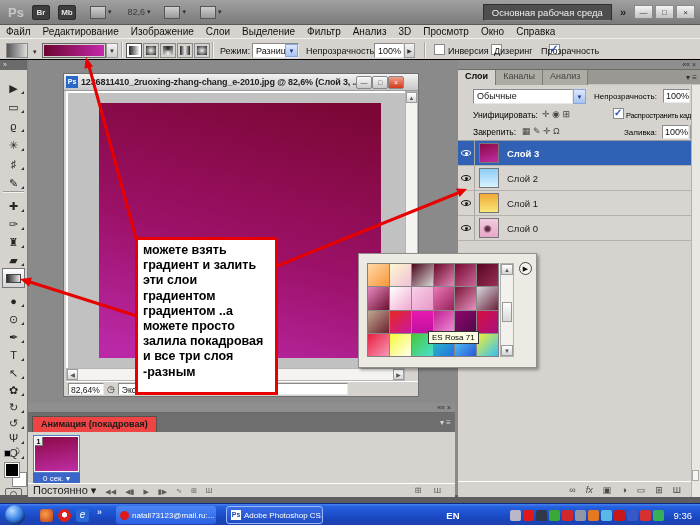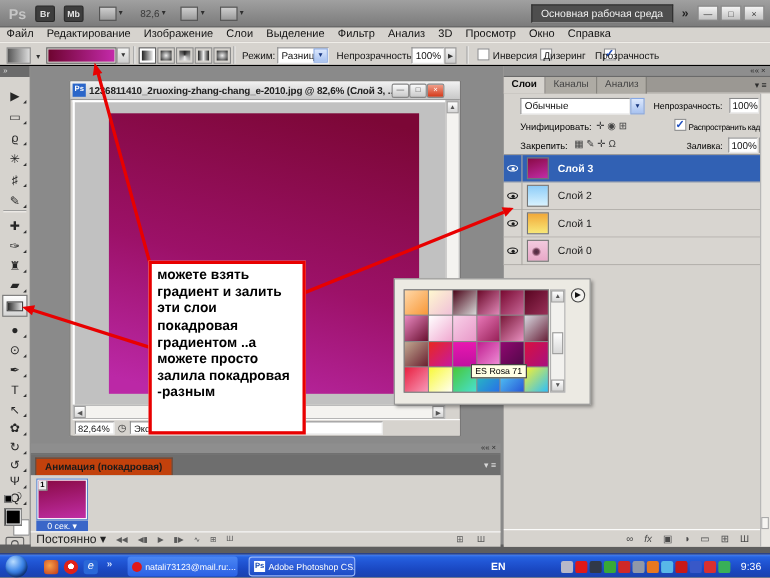--- a/index.html
+++ b/index.html
@@ -56,21 +56,21 @@
 .hscroll{position:absolute;left:2px;top:294px;width:339px;height:13px;background:#f4f3f0;border:1px solid #b5b5b5}
 .sbtn{position:absolute;background:linear-gradient(#fff,#d5d5d5);border:1px solid #9c9c9c;color:#555;font-size:6px;display:flex;align-items:center;justify-content:center}
 #docstatus{position:absolute;left:2px;top:307px;width:352px;height:15px;background:#d6d3ce;border-top:1px solid #fff;display:flex;align-items:center}
 #zoombox{width:36px;height:12px;margin-left:2px;font-size:8.5px;padding:1px 2px}
 #clockicon{font-size:9px;color:#333;margin:0 3px}
 #statusfield{width:230px;height:12px;font-size:8.5px;padding:1px 3px;overflow:hidden;white-space:nowrap}
 
 #animpanel{position:absolute;left:28px;top:403px;width:427px;height:94px;z-index:2}
 #animpanel .phdr{height:10px;background:#8e8e8e;border-bottom:1px solid #6a6a6a;text-align:right;color:#2e2e2e;font-size:7px;line-height:9px;padding-right:4px}
 #animtabs{height:19px;background:#6e6e6e;position:relative}
-#animtab{position:absolute;left:4px;top:3px;background:#c2410c;border:1px solid #55524e;border-bottom:none;font-size:9px;font-weight:bold;color:#1a1a1a;padding:2px 8px 3px}
+#animtab{position:absolute;left:4px;top:3px;background:#ef4444;border:1px solid #55524e;border-bottom:none;font-size:9px;font-weight:bold;color:#1a1a1a;padding:2px 8px 3px}
 #animmenu{position:absolute;right:4px;top:5px;color:#d8d8d8;font-size:8px}
 #animbody{height:51px;background:#d6d3ce;position:relative}
 #frame1{position:absolute;left:5px;top:3px;width:47px}
 #framethumb{width:47px;height:38px;border:1px solid #5580c8;background:#fff;padding:1px;position:relative}
 #framethumb>div{width:100%;height:100%}
 #framenum{position:absolute;left:1px;top:1px;width:8px;height:9px;background:#eee;border-right:1px solid #777;border-bottom:1px solid #777;font-size:7px;font-weight:bold;text-align:center;line-height:9px}
 #frametime{width:47px;height:12px;background:#3a66c8;color:#fff;font-size:8px;text-align:center;line-height:12px}
 #animctrl{height:14px;background:#d6d3ce;border-top:1px solid #fff;display:flex;align-items:center;position:relative}
 #loopdd{font-size:11px;color:#222;margin-left:5px}
 .pbico{color:#5a5a5a;font-size:7px;margin-left:9px}
@@ -392,24 +392,25 @@
     <span id="gthumb"></span>
   </div>
   <div id="gmenubtn">▶</div>
 </div>
 <div id="gtooltip">ES Rosa 71</div>
 
 <div id="annot">
     <div>можете взять</div>
     <div>градиент и залить</div>
     <div>эти слои</div>
-    <div>покадровая</div>
+    <div>градиентом</div>
     <div>градиентом ..а</div>
     <div>можете просто</div>
     <div>залила покадровая</div>
+    <div>и все три слоя</div>
     <div>-разным</div>
   </div>
 
 <svg id="arrows" viewBox="0 0 700 525">
   <line x1="137" y1="242" x2="89" y2="66" stroke="#e80000" stroke-width="3"></line>
   <polygon points="86,57 84.4,68.8 93,66.4" fill="#e80000"></polygon>
   <line x1="137" y1="316" x2="30" y2="282" stroke="#e80000" stroke-width="3"></line>
   <polygon points="20,279 29.1,286.5 31.9,277.5" fill="#e80000"></polygon>
   <line x1="277" y1="266" x2="458" y2="193" stroke="#e80000" stroke-width="3"></line>
   <polygon points="467,189 456,188.4 459.6,197" fill="#e80000"></polygon>

